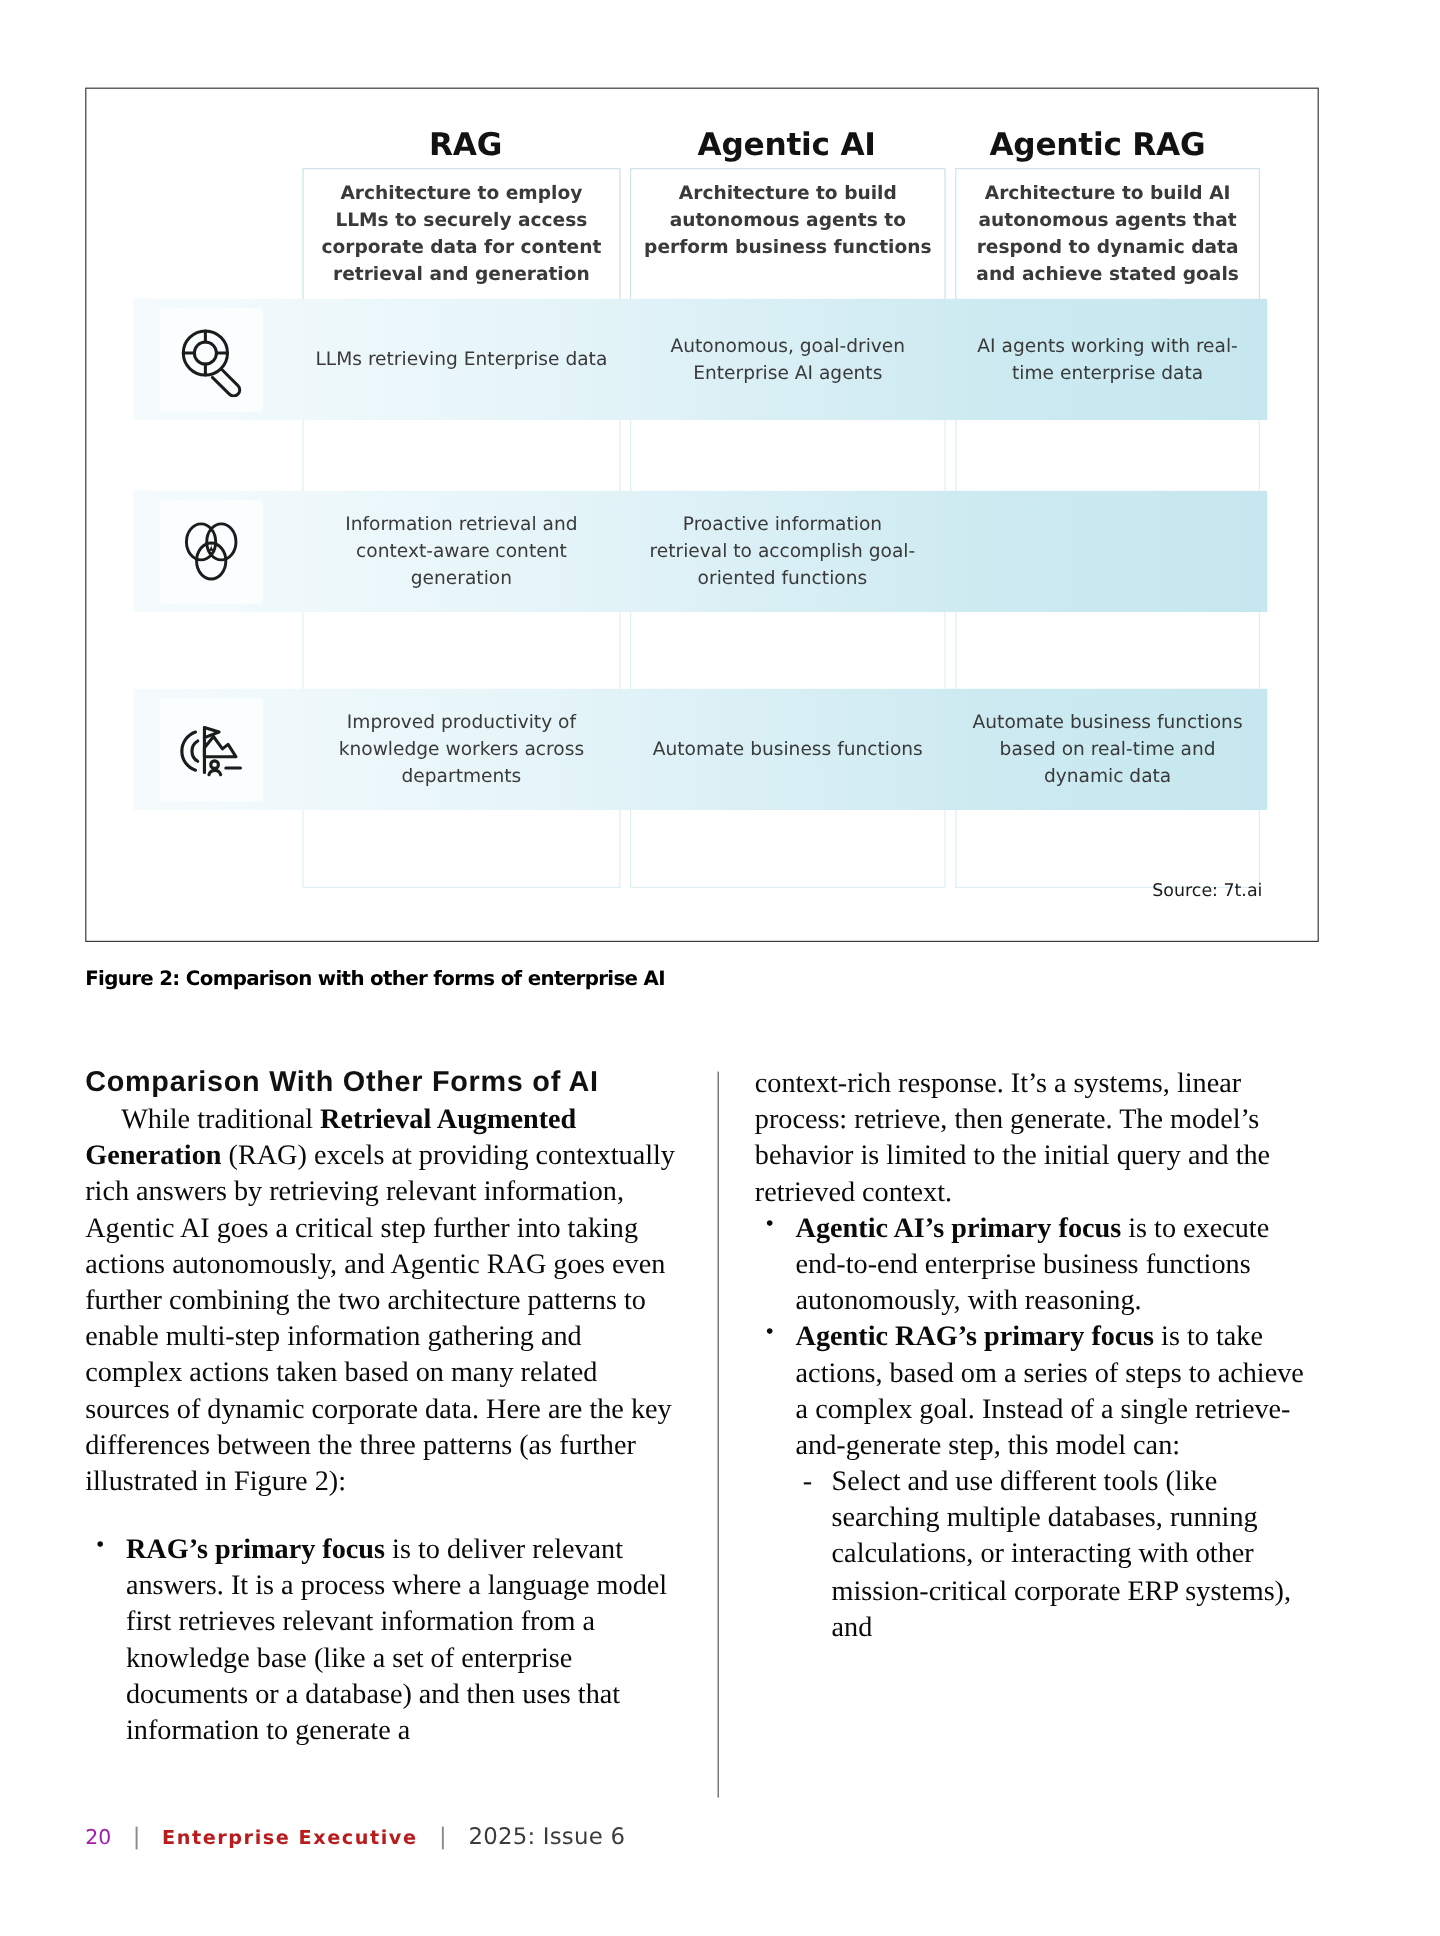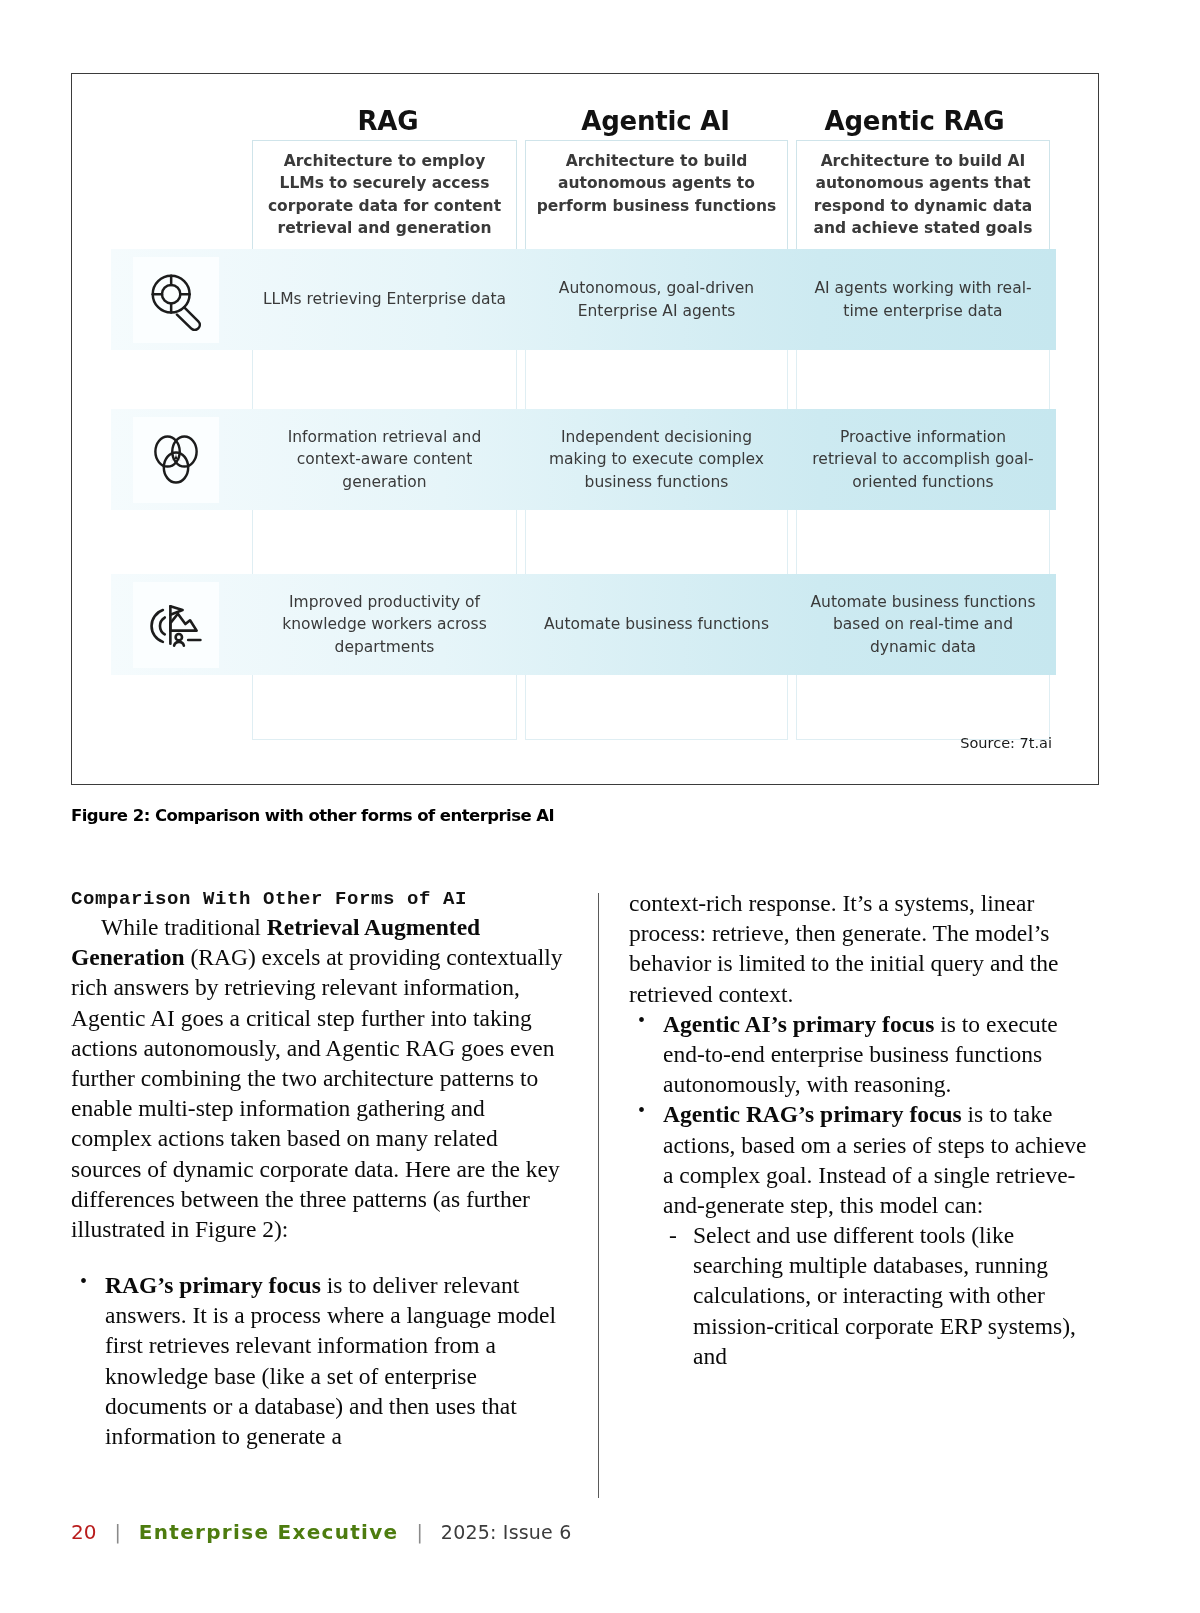--- a/index.html
+++ b/index.html
@@ -189,23 +189,23 @@
   .col-divider {
     position: absolute;
     left: 527px;
     top: 5px;
     width: 1px;
     height: 605px;
     background: #5a5a5a;
   }
 
   .section-title {
-    font-family: Liberation Mono, monospace;
+    font-family: Liberation Sans, sans-serif;
     font-weight: bold;
-    font-size: 19px;
+    font-size: 24px;
     letter-spacing: 0.6px;
     color: #111;
     margin: 0 0 2px 0;
   }
 
   p.para {
     margin: 0;
     font-family: "Liberation Serif", serif;
     font-size: 23.5px;
     line-height: 1.285;
@@ -258,33 +258,33 @@
   .footer {
     position: absolute;
     left: 71px;
     top: 1520px;
     display: flex;
     align-items: baseline;
     gap: 0px;
     font-family: "DejaVu Sans", sans-serif;
   }
   .footer .pg {
-    font-size: 20px;
-    color: #b91c1c;
+    font-size: 17px;
+    color: #a21caf;
   }
   .footer .sep {
     font-size: 19px;
     color: #8a8a8a;
     margin: 0 18px;
   }
   .footer .mag {
-    font-size: 20px;
+    font-size: 16px;
     font-weight: bold;
     letter-spacing: 1.3px;
-    color: #4d7c0f;
+    color: #b91c1c;
   }
   .footer .iss {
     font-size: 19px;
     color: #3c3c3c;
     letter-spacing: 0.2px;
   }
 </style>
 </head>
 <body>
 
@@ -332,21 +332,20 @@
       <div class="band-icon">
         <svg width="60" height="60" viewBox="0 0 64 64" fill="none" stroke="#1c1c1c" stroke-width="2.6">
           <ellipse cx="23" cy="23" rx="13" ry="16"></ellipse>
           <ellipse cx="41" cy="23" rx="13" ry="16"></ellipse>
           <ellipse cx="32" cy="40" rx="13" ry="16"></ellipse>
           <path d="M32 24.5 a9 9 0 0 1 -5.2 8.2 a9 9 0 0 1 10.4 0 A9 9 0 0 1 32 24.5 z" fill="#1c1c1c" stroke="none"></path>
         </svg>
       </div>
       <div class="band-cells">
         <div class="band-cell c1">Information retrieval and context-aware content generation</div>
-        <div class="band-cell c2">Independent decisioning making to execute complex business functions</div>
         <div class="band-cell c3">Proactive information retrieval to accomplish goal-oriented functions</div>
       </div>
     </div>
 
     <div class="band b3">
       <div class="band-icon">
         <svg width="64" height="60" viewBox="0 0 68 64" fill="none" stroke="#1c1c1c" stroke-width="2.8" stroke-linecap="round" stroke-linejoin="round">
           <path d="M20 16 a18 18 0 0 0 0 34"></path>
           <path d="M22 24 a10.5 10.5 0 0 0 0 18"></path>
           <line x1="28" y1="12" x2="28" y2="52"></line>

